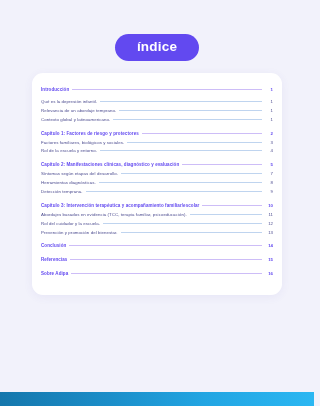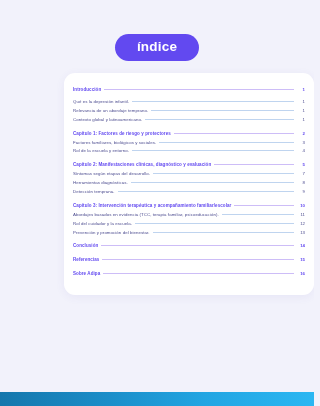--- a/index.html
+++ b/index.html
@@ -13,21 +13,21 @@
     position: relative;
   }
 
   .page {
     width: 314px;
     height: 406px;
     background: #f2f2fb;
     position: relative;
     display: flex;
     flex-direction: column;
-    align-items: flex-end;
+    align-items: center;
   }
 
   
   .badge-wrap {
     margin-top: 34px;
     display: flex;
     justify-content: center;
     width: 100%;
   }
   .badge {

